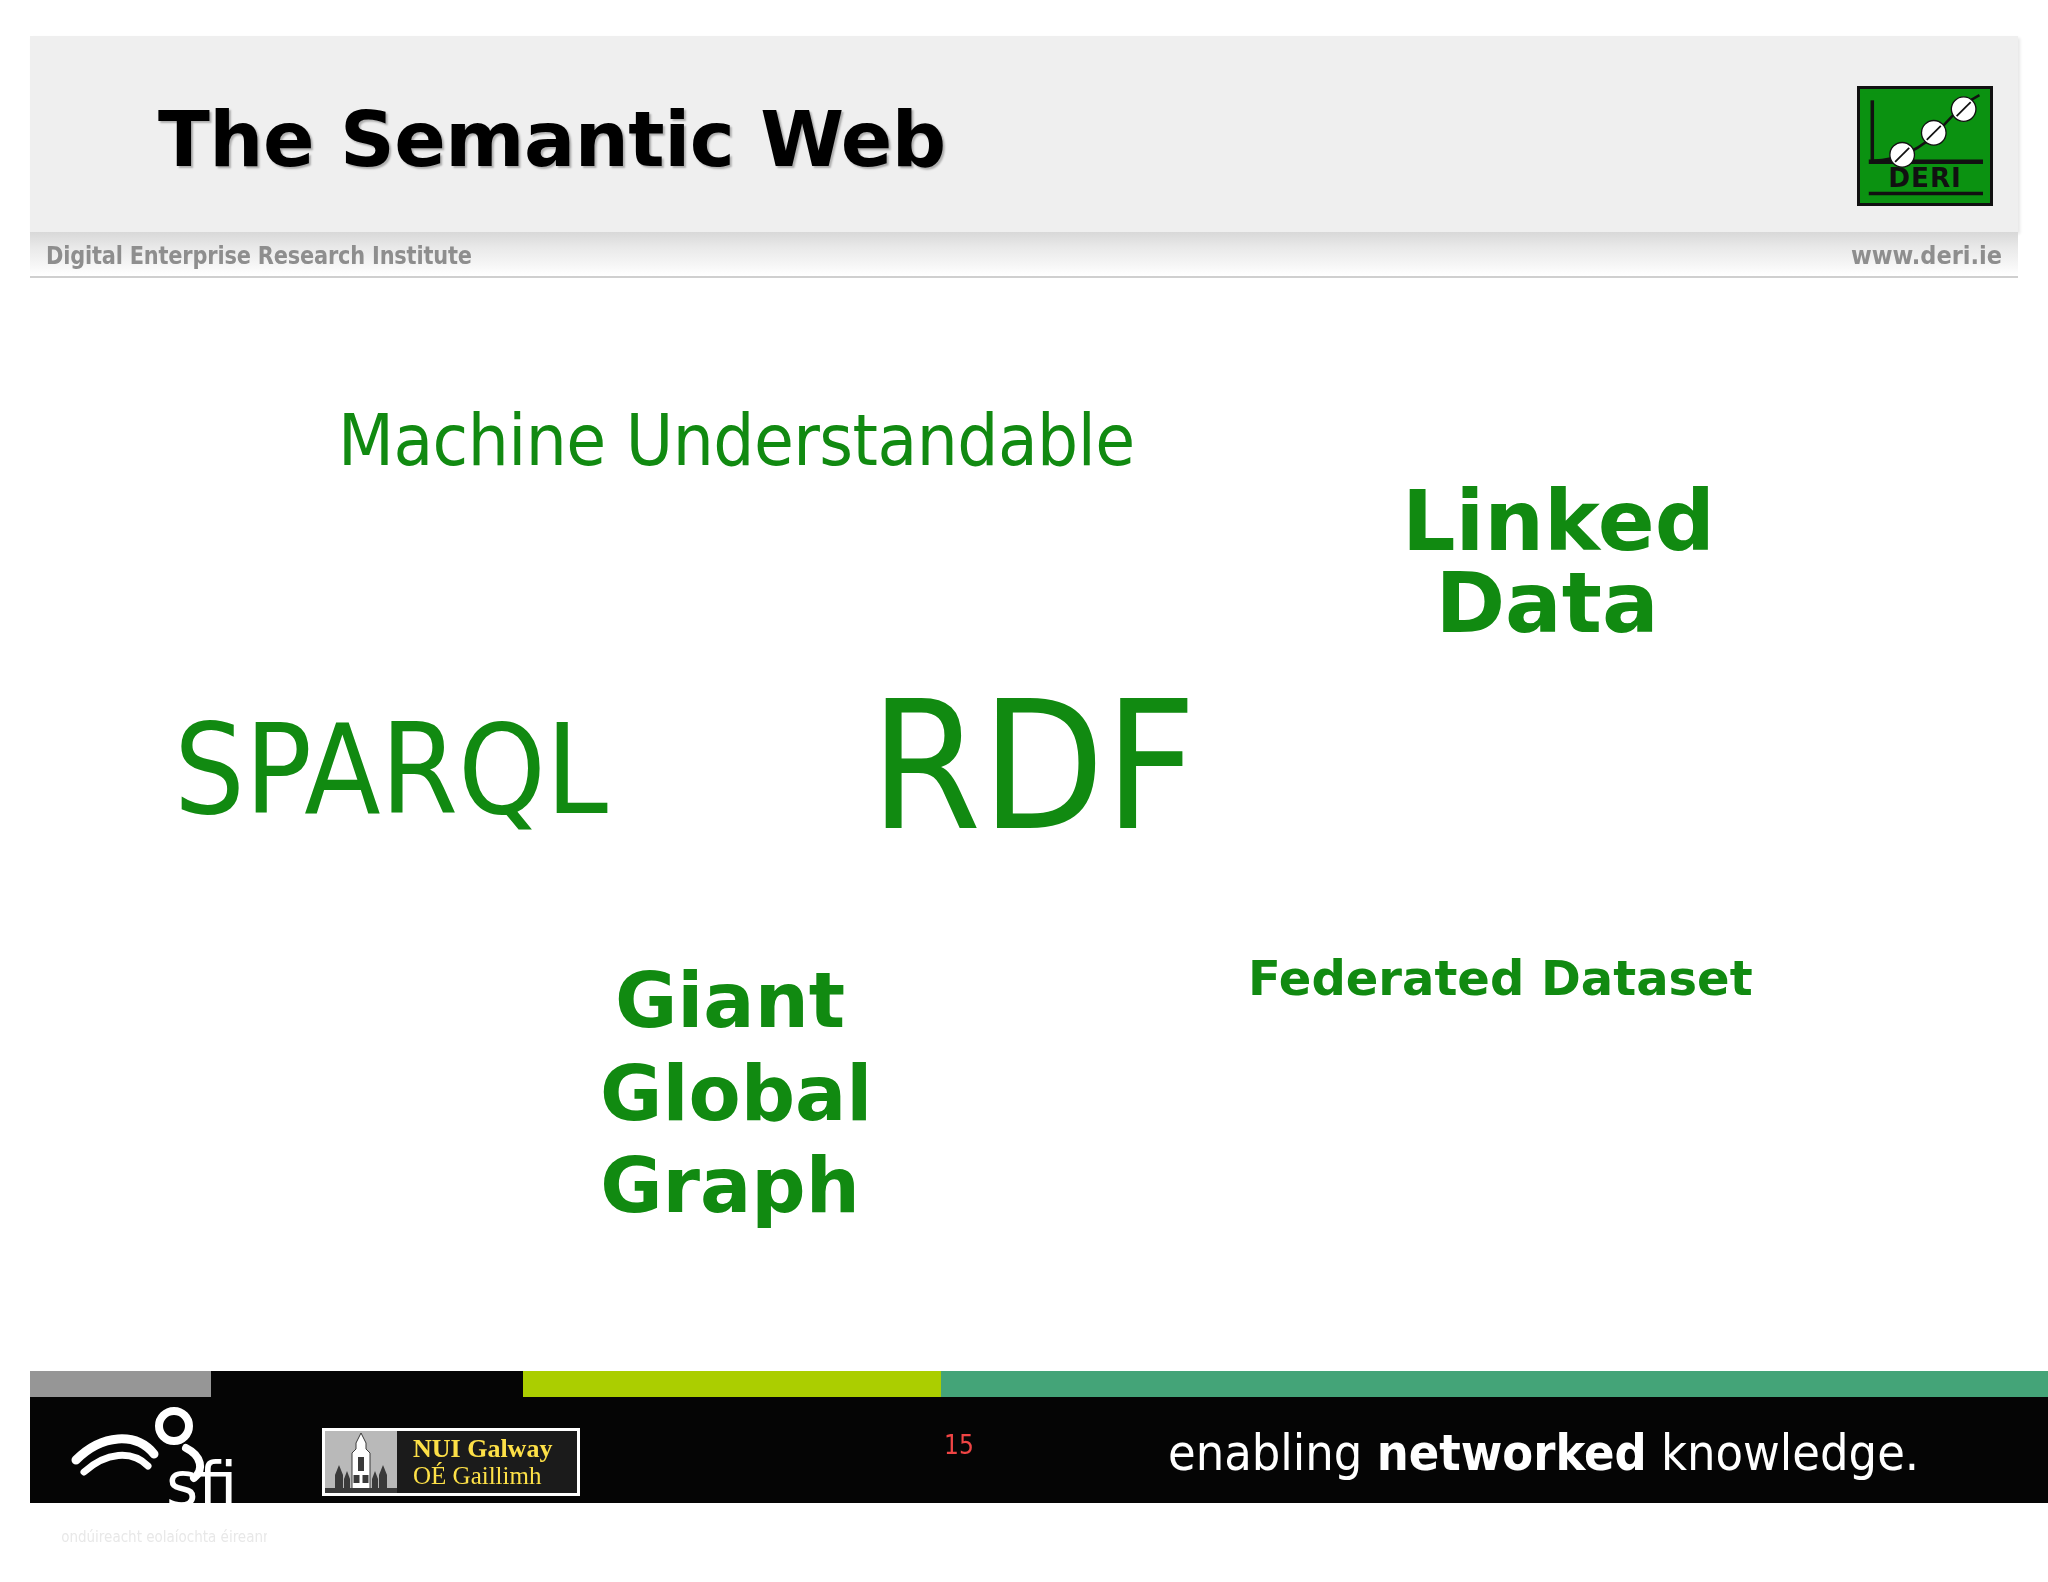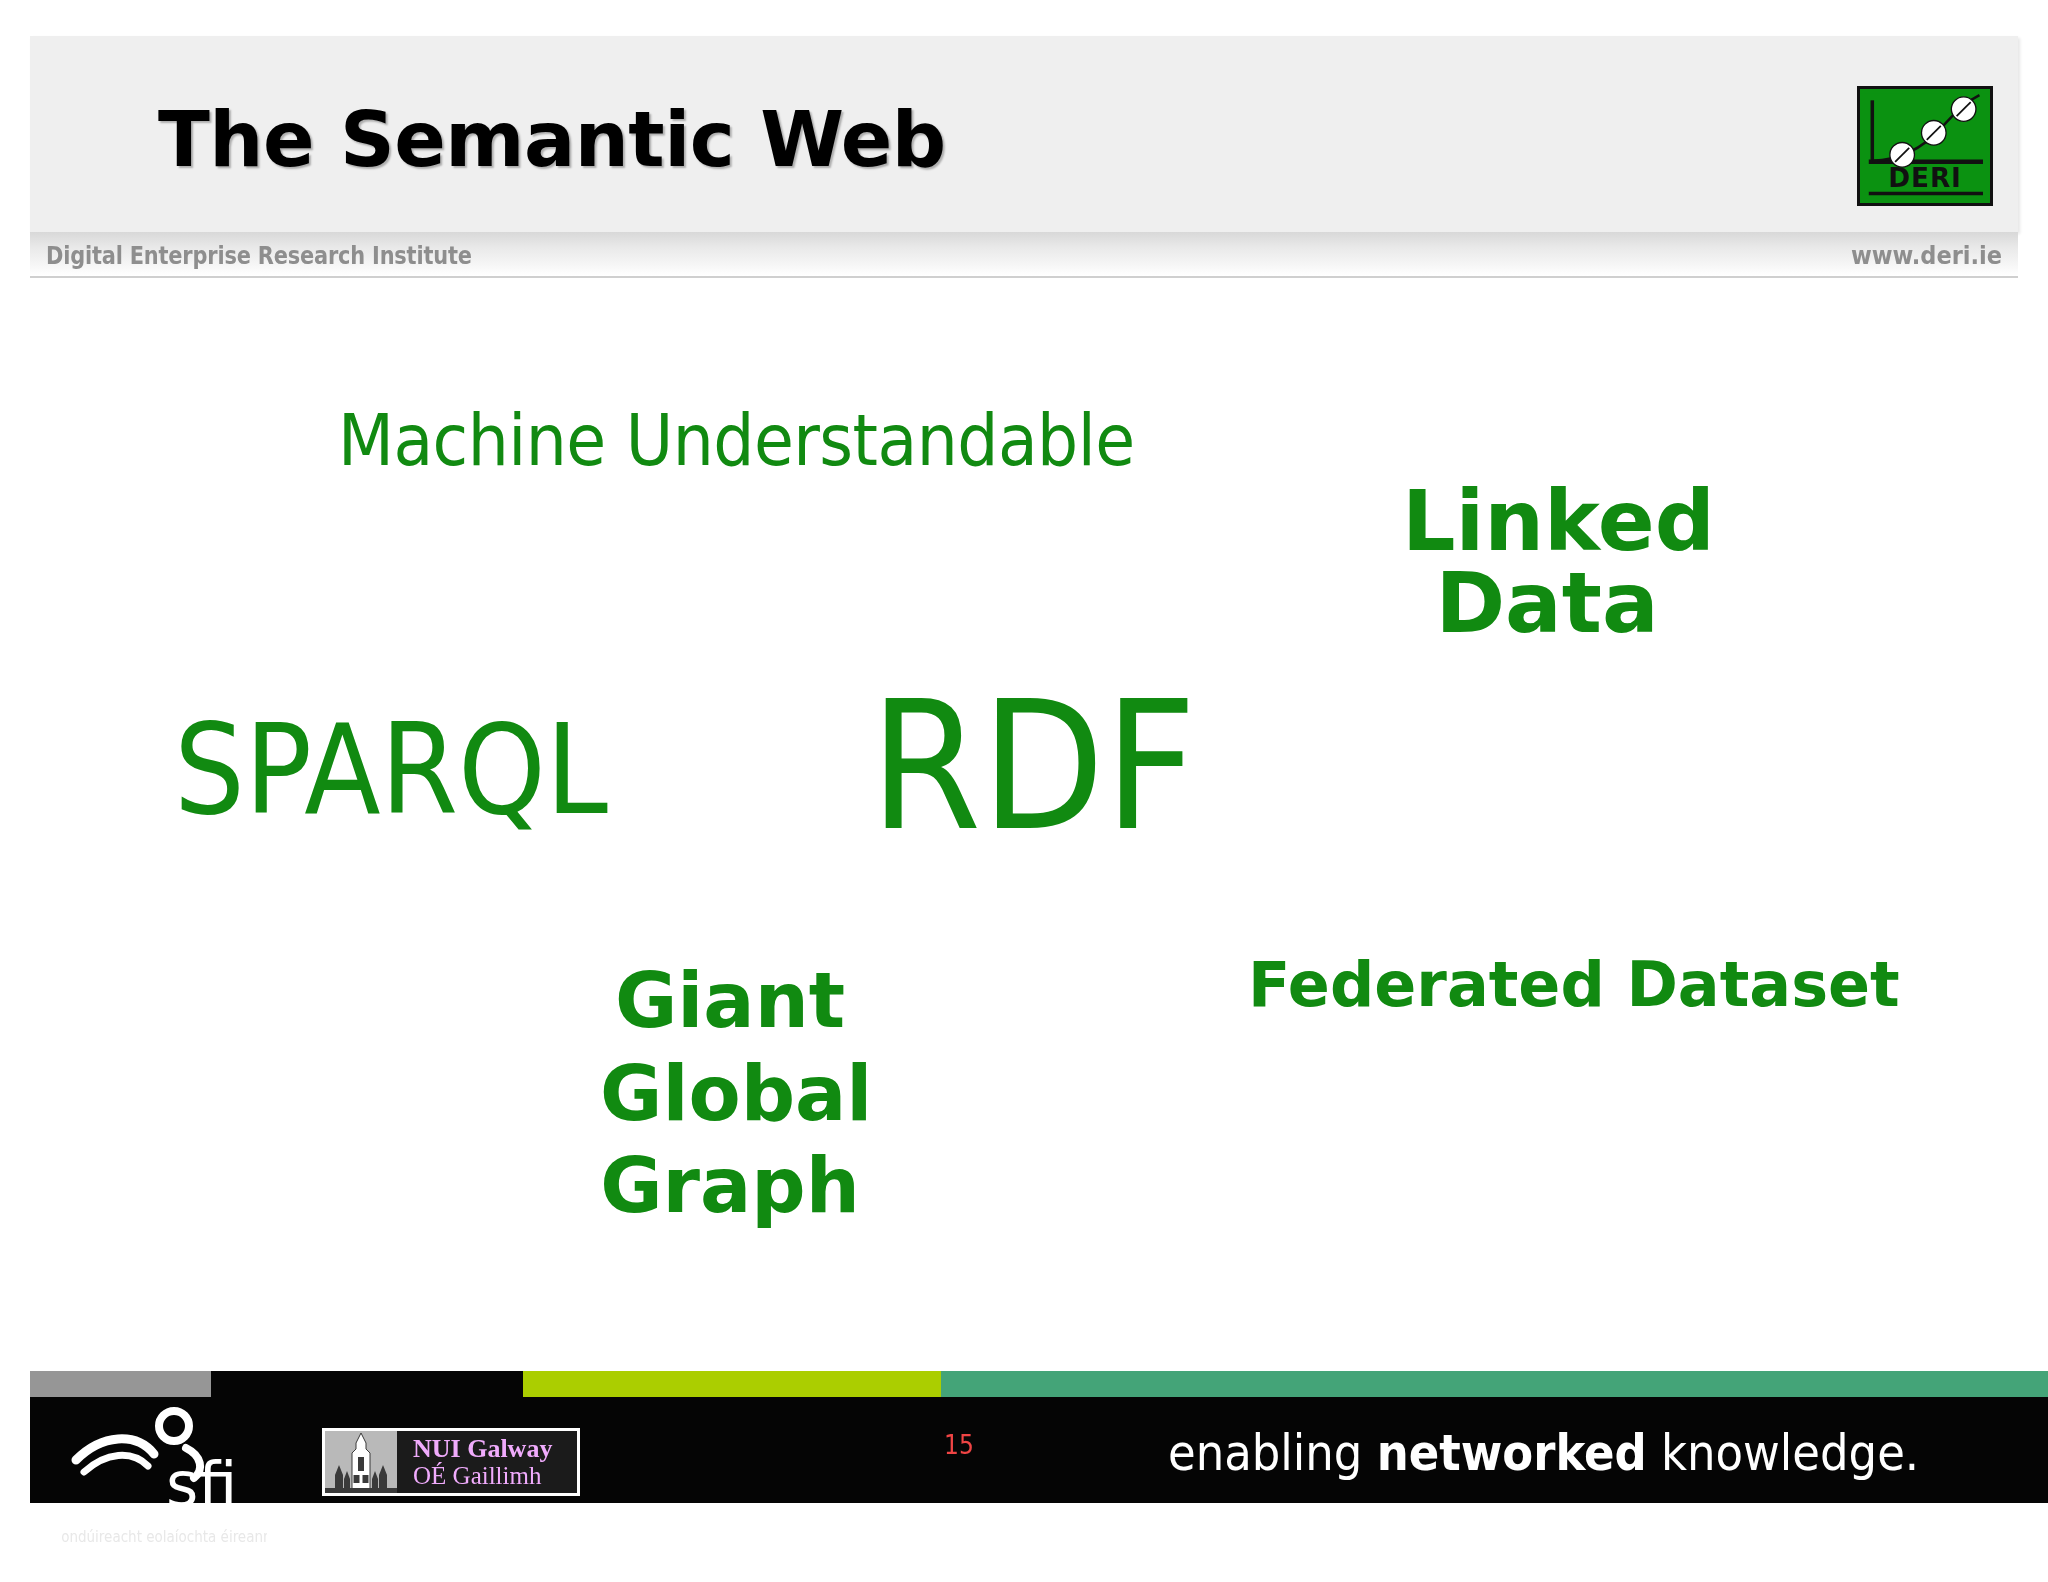--- a/index.html
+++ b/index.html
@@ -109,21 +109,21 @@
   .term.wide {
     font-family: "DejaVu Sans", "Liberation Sans", sans-serif;
     font-weight: bold;
   }
 
   .t-machine      { left: 338px;  top: 405px;  font-size: 72px; letter-spacing: -0.5px; }
   .t-linked       { left: 1402px; top: 480px;  font-size: 84px; text-align: center; width: 290px; }
   .t-sparql       { left: 155px;  top: 710px;  font-size: 124px; letter-spacing: 0px; margin-left: 19px; }
   .t-rdf          { left: 870px;  top: 680px;  font-size: 178px; letter-spacing: 0px; }
   .t-ggg          { left: 600px;  top: 955px;  font-size: 76px; text-align: center; width: 260px; line-height: 1.22; }
-  .t-federated    { left: 1248px; top: 955px;  font-size: 62px; letter-spacing: 0px; }
+  .t-federated    { left: 1248px; top: 955px;  font-size: 48px; letter-spacing: 0px; }
 
   
   .footer-colorbar {
     position: absolute;
     left: 30px;
     top: 1371px;
     width: 2018px;
     height: 26px;
     display: flex;
   }
@@ -165,21 +165,21 @@
     height: 100%;
     background: #b9b9b9;
     position: relative;
     overflow: hidden;
     flex: 0 0 auto;
   }
   .nuig-crest svg { display:block; width:100%; height:100%; }
   .nuig-text {
     flex: 1 1 auto;
     background: #1b1b1b;
-    color: #f0abfc;
+    color: #fde047;
     font-family: "Liberation Serif", "DejaVu Serif", serif;
     display: flex;
     flex-direction: column;
     justify-content: center;
     padding-left: 16px;
     box-sizing: border-box;
   }
   .nuig-line1 { font-size: 26px; font-weight: bold; line-height: 1.05; }
   .nuig-line2 { font-size: 25px; line-height: 1.1; }
 

